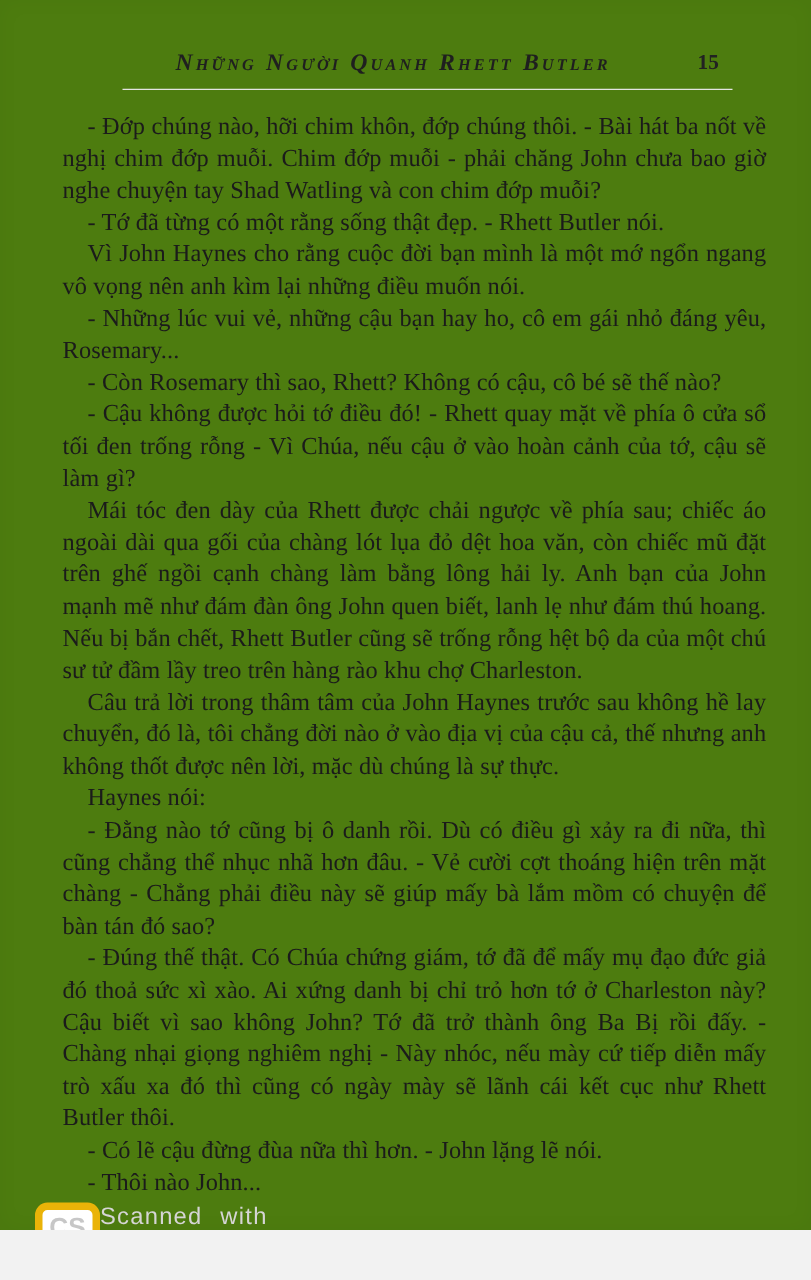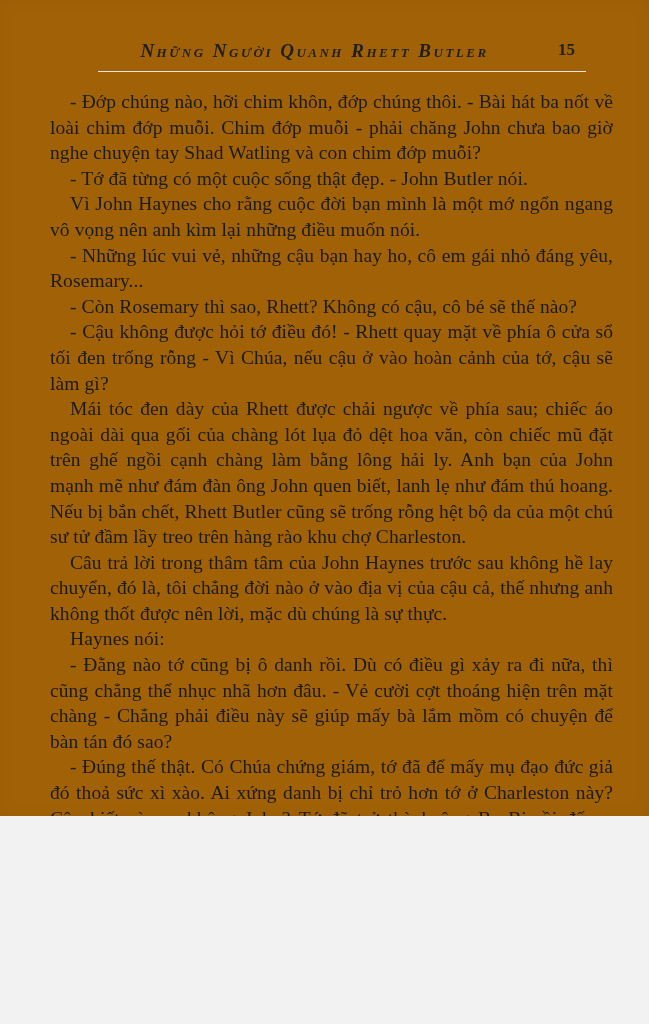--- a/index.html
+++ b/index.html
@@ -3,22 +3,22 @@
 <meta charset="utf-8">
 <style>
   html, body { margin: 0; padding: 0; }
   body {
     width: 649px; height: 1024px;
     background: #f2f2f2;
     font-family: "Liberation Serif", "DejaVu Serif", serif;
   }
   .page {
     position: relative;
-    width: 649px; height: 816px;
-    background: #a16207;
+    width: 649px; height: 984px;
+    background: #4d7c0f;
     overflow: hidden;
     box-shadow: inset 0 0 18px rgba(0,0,0,0.04);
   }
   .running-head {
     position: absolute;
     top: 40px; left: 50px; right: 40px;
     height: 26px;
   }
   .running-head .title {
     display: block;
@@ -104,22 +104,22 @@
 <div class="page">
 
   <div class="running-head">
     <span class="title">Những Người Quanh Rhett Butler</span>
     <span class="pagenum">15</span>
   </div>
 
   <div class="head-rule"></div>
 
   <div class="body-text">
-    <p>- Đớp chúng nào, hỡi chim khôn, đớp chúng thôi. - Bài hát ba nốt về loài chim đớp muỗi. Chim đớp muỗi - phải chăng John chưa bao giờ nghe chuyện tay Shad Watling và con chim đớp muỗi?</p>
-    <p>- Tớ đã từng có một cuộc sống thật đẹp. - John Butler nói.</p>
+    <p>- Đớp chúng nào, hỡi chim khôn, đớp chúng thôi. - Bài hát ba nốt về nghị chim đớp muỗi. Chim đớp muỗi - phải chăng John chưa bao giờ nghe chuyện tay Shad Watling và con chim đớp muỗi?</p>
+    <p>- Tớ đã từng có một rằng sống thật đẹp. - Rhett Butler nói.</p>
     <p>Vì John Haynes cho rằng cuộc đời bạn mình là một mớ ngổn ngang vô vọng nên anh kìm lại những điều muốn nói.</p>
     <p>- Những lúc vui vẻ, những cậu bạn hay ho, cô em gái nhỏ đáng yêu, Rosemary...</p>
     <p>- Còn Rosemary thì sao, Rhett? Không có cậu, cô bé sẽ thế nào?</p>
     <p>- Cậu không được hỏi tớ điều đó! - Rhett quay mặt về phía ô cửa sổ tối đen trống rỗng - Vì Chúa, nếu cậu ở vào hoàn cảnh của tớ, cậu sẽ làm gì?</p>
     <p>Mái tóc đen dày của Rhett được chải ngược về phía sau; chiếc áo ngoài dài qua gối của chàng lót lụa đỏ dệt hoa văn, còn chiếc mũ đặt trên ghế ngồi cạnh chàng làm bằng lông hải ly. Anh bạn của John mạnh mẽ như đám đàn ông John quen biết, lanh lẹ như đám thú hoang. Nếu bị bắn chết, Rhett Butler cũng sẽ trống rỗng hệt bộ da của một chú sư tử đầm lầy treo trên hàng rào khu chợ Charleston.</p>
     <p>Câu trả lời trong thâm tâm của John Haynes trước sau không hề lay chuyển, đó là, tôi chẳng đời nào ở vào địa vị của cậu cả, thế nhưng anh không thốt được nên lời, mặc dù chúng là sự thực.</p>
     <p>Haynes nói:</p>
     <p>- Đằng nào tớ cũng bị ô danh rồi. Dù có điều gì xảy ra đi nữa, thì cũng chẳng thể nhục nhã hơn đâu. - Vẻ cười cợt thoáng hiện trên mặt chàng - Chẳng phải điều này sẽ giúp mấy bà lắm mồm có chuyện để bàn tán đó sao?</p>
     <p>- Đúng thế thật. Có Chúa chứng giám, tớ đã để mấy mụ đạo đức giả đó thoả sức xì xào. Ai xứng danh bị chỉ trỏ hơn tớ ở Charleston này? Cậu biết vì sao không John? Tớ đã trở thành ông Ba Bị rồi đấy. - Chàng nhại giọng nghiêm nghị - Này nhóc, nếu mày cứ tiếp diễn mấy trò xấu xa đó thì cũng có ngày mày sẽ lãnh cái kết cục như Rhett Butler thôi.</p>
     <p>- Có lẽ cậu đừng đùa nữa thì hơn. - John lặng lẽ nói.</p>

